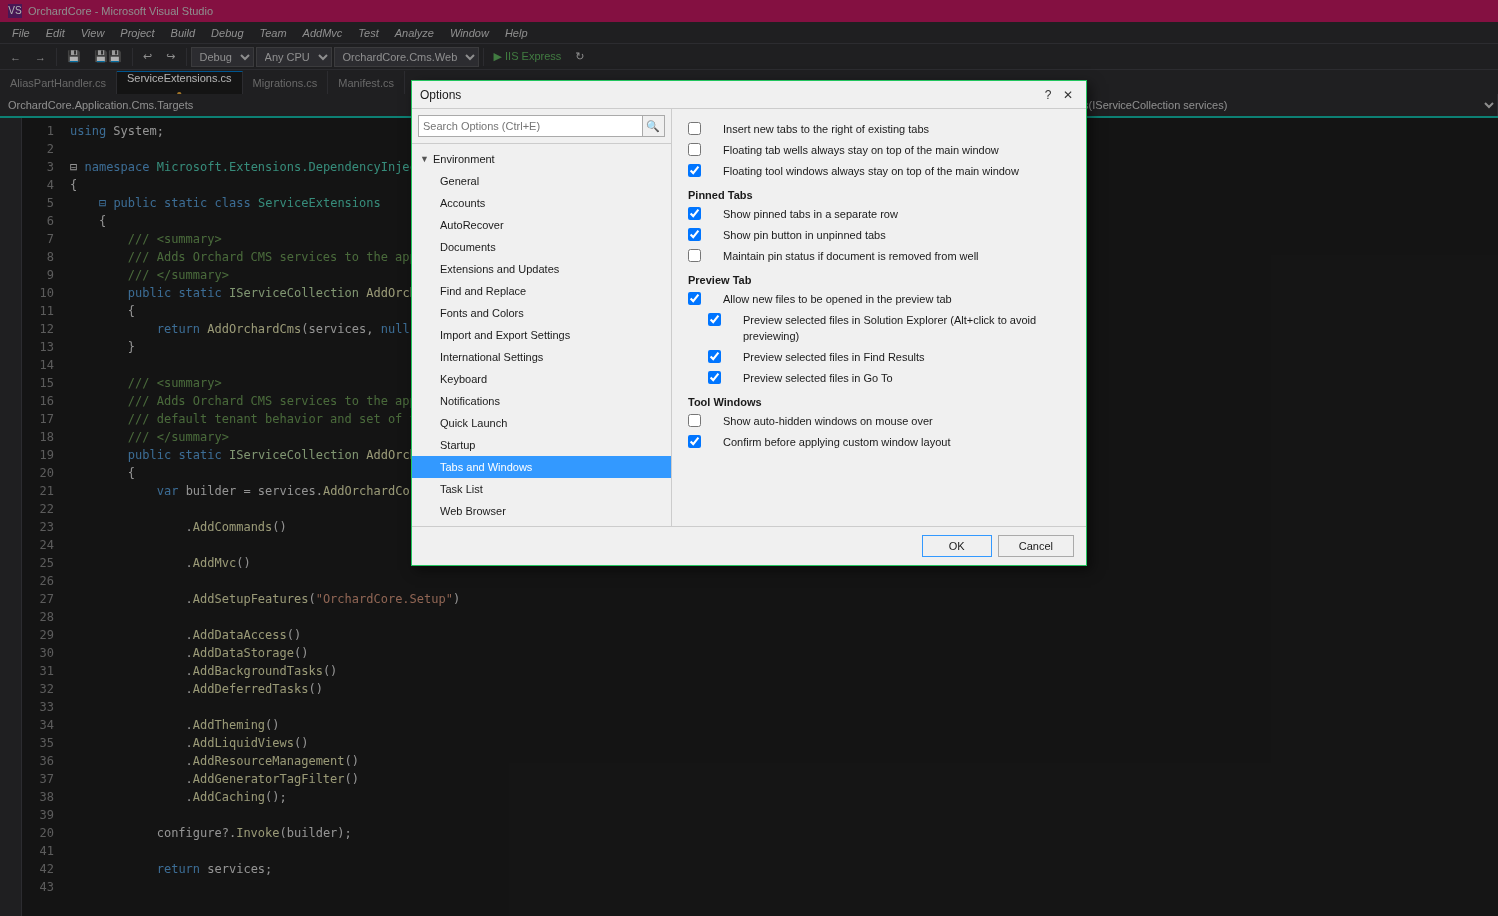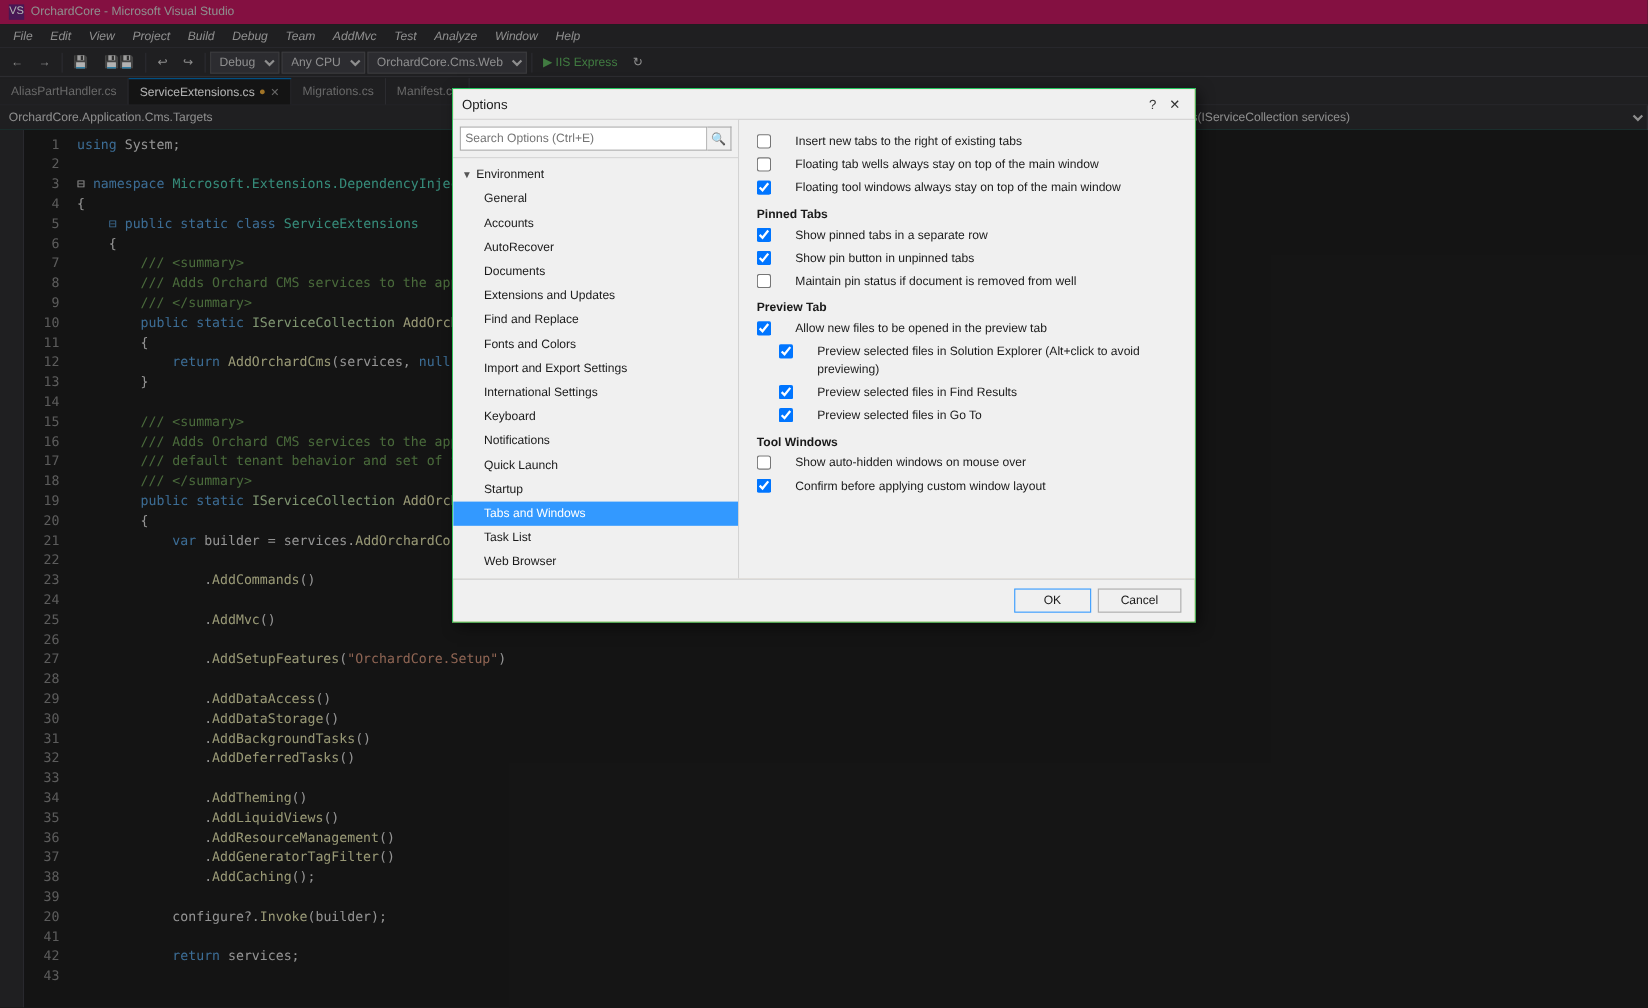--- a/index.html
+++ b/index.html
@@ -98,35 +98,36 @@
       color: #969696;
       background: #2d2d30;
       border-right: 1px solid #3f3f46;
       cursor: pointer;
       gap: 4px;
     }
     .tab.active {
       background: #1e1e1e;
       color: #ffffff;
       border-top: 1px solid #007acc;
+      flex-direction: column;
     }
     .tab-close {
       font-size: 10px;
       color: #969696;
       cursor: pointer;
     }
     .tab-modified { color: #e8a838; }
 
     
     .nav-bar {
       background: #2d2d30;
       height: 22px;
       display: flex;
       align-items: center;
-      border-bottom: 1px solid #14b8a6;
+      border-bottom: 5px solid #14b8a6;
       font-size: 11px;
       color: #cccccc;
     }
     .nav-dropdown {
       flex: 1;
       height: 22px;
       background: #2d2d30;
       border: none;
       border-right: 1px solid #3f3f46;
       color: #cccccc;

